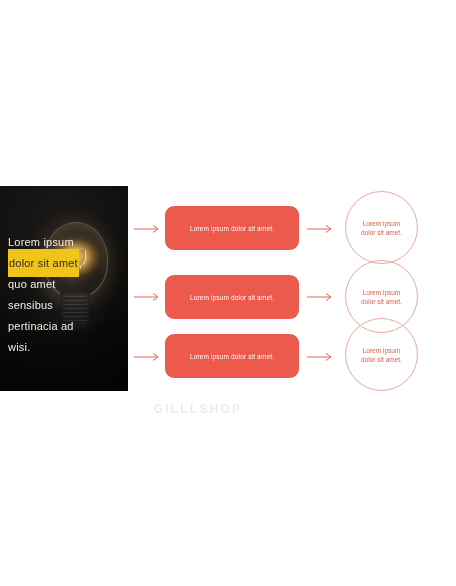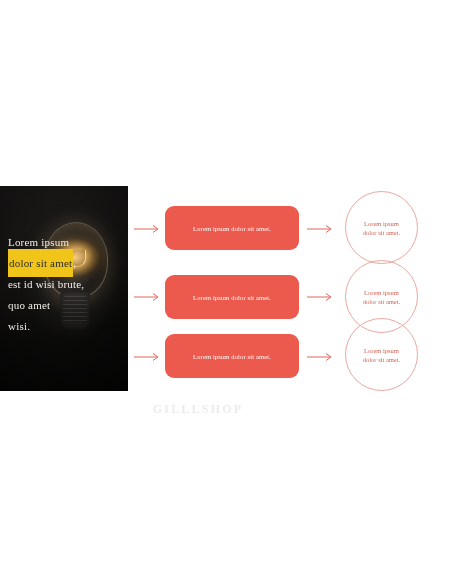--- a/index.html
+++ b/index.html
@@ -11,21 +11,20 @@
     height: 586px;
     background: #ffffff;
     font-family: "Liberation Sans", sans-serif;
     overflow: hidden;
   }
   #slide {
     position: relative;
     width: 396px;
     height: 586px;
     background: #ffffff;
-    font-family: Liberation Serif, serif;
   }
 
   
   #image-panel {
     position: absolute;
     left: 0px;
     top: 186px;
     width: 128px;
     height: 205px;
     overflow: hidden;
@@ -190,22 +189,23 @@
   <div id="image-panel">
     <div class="bulb-bg"></div>
     <div class="bulb-glass"></div>
     <div class="bulb-filament"></div>
     <div class="bulb-base"></div>
     <div class="vignette"></div>
 
     <div id="image-caption">
       <div>Lorem ipsum</div>
       <div><span class="hl">dolor sit amet</span><span>,</span></div>
-      <div>est id wisi brute,</div>
       <div>quo amet</div>
+      <div>sensibus</div>
+      <div>pertinacia ad</div>
       <div>wisi.</div>
     </div>
   </div>
 
   <div class="arrow" id="arrow-l-1">
     <svg width="28" height="10" viewBox="0 0 28 10">
         <line x1="0" y1="5" x2="23" y2="5" stroke="#e0685c" stroke-width="1"></line>
         <polyline points="19,1.5 24,5 19,8.5" fill="none" stroke="#e0685c" stroke-width="1"></polyline>
       </svg>
   </div>

